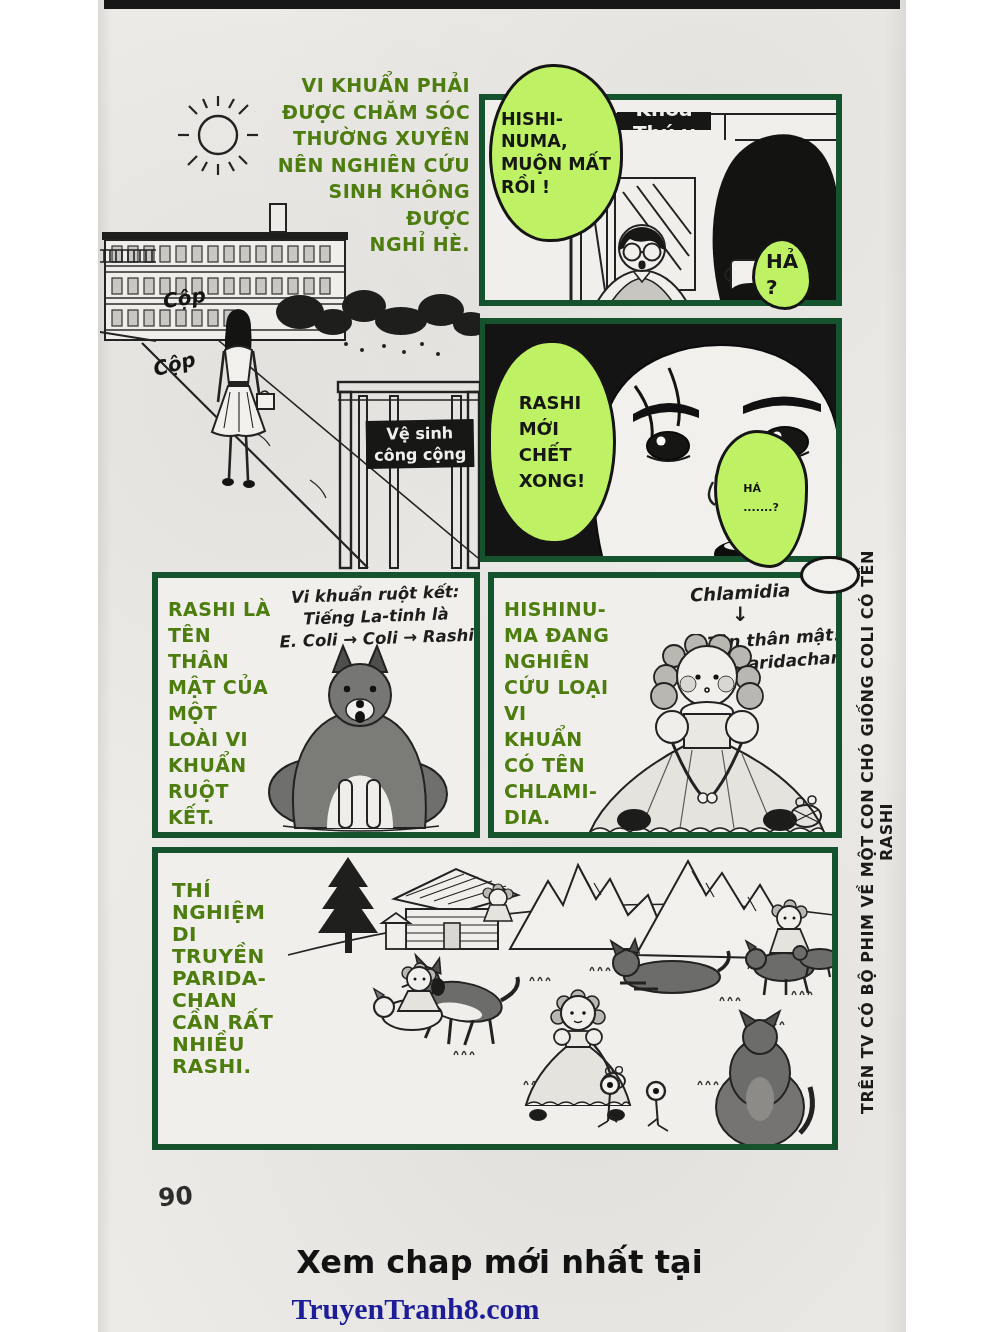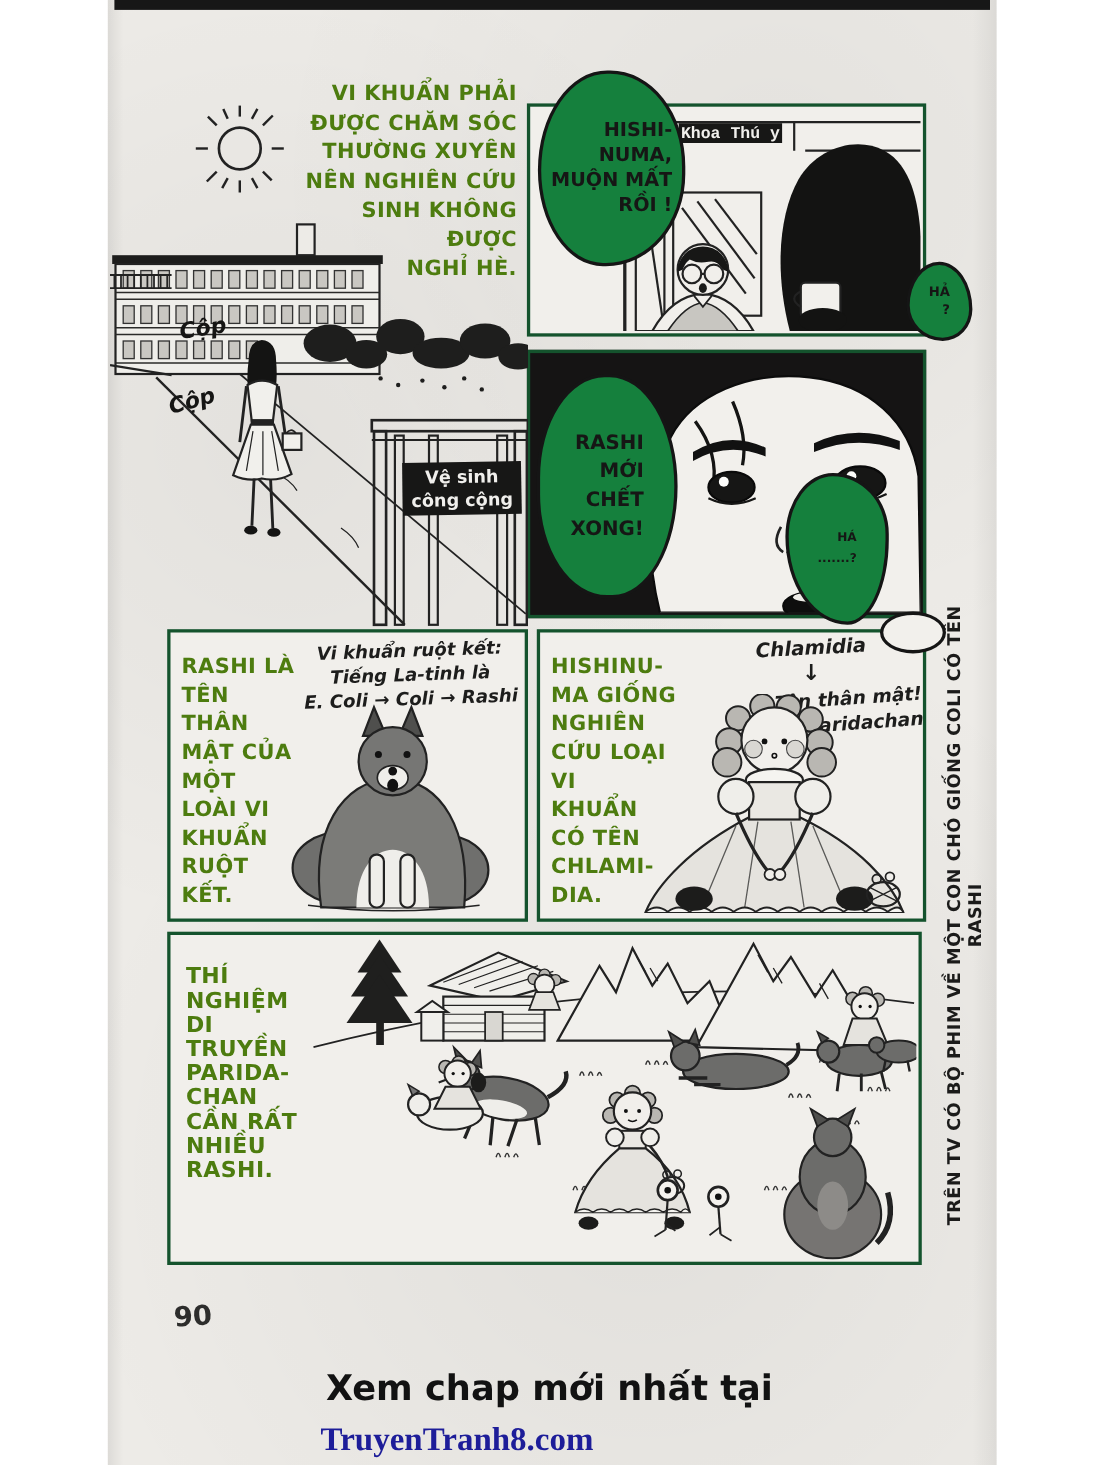--- a/index.html
+++ b/index.html
@@ -6,27 +6,27 @@
   .page{position:relative;width:999px;height:1332px;background:#ffffff;overflow:hidden;
         font-family:"DejaVu Sans",sans-serif;color:#1b1b1a;}
   .paper{position:absolute;left:98px;top:0;width:808px;height:1332px;background:#edebe7;
          background-image:
            radial-gradient(circle at 20% 30%, rgba(0,0,0,0.045), transparent 40%),
            radial-gradient(circle at 75% 12%, rgba(0,0,0,0.04), transparent 35%),
            radial-gradient(circle at 60% 80%, rgba(0,0,0,0.05), transparent 45%),
            linear-gradient(90deg, rgba(0,0,0,0.07), transparent 14px),
            linear-gradient(270deg, rgba(0,0,0,0.06), transparent 22px);}
   .topbar{position:absolute;left:104px;top:0;width:796px;height:9px;background:#171717;}
-  .panel{position:absolute;border:3px solid #14532d;box-sizing:border-box;background:#f1efeb;overflow:hidden;}
+  .panel{position:absolute;border:6px solid #14532d;box-sizing:border-box;background:#f1efeb;overflow:hidden;}
   .panel.dark{background:#151414;}
   .ml{white-space:pre-line;}
   .caps{font-weight:bold;color:#4d7c0f;}
   .hand{font-style:italic;font-weight:bold;color:#1d1d1c;}
-  .bubble{position:absolute;background:#15803d;border:3.5px solid #151515;z-index:30;
-          display:flex;align-items:center;justify-content:center;text-align:right;
+  .bubble{position:absolute;background:#bef264;border:3.5px solid #151515;z-index:30;
+          display:flex;align-items:center;justify-content:center;text-align:left;
           font-weight:bold;color:#161615;}
   .signdark{position:absolute;background:#171716;color:#f0efec;font-weight:bold;
             display:flex;flex-direction:column;align-items:center;justify-content:center;
             text-align:center;z-index:25;}
   .sfx{position:absolute;font-weight:bold;font-style:italic;font-size:20px;color:#151514;z-index:12;}
   .narr{position:absolute;font-weight:bold;z-index:10;}
   svg{display:block;}
   .footer-promo{position:absolute;left:0;top:1243px;width:999px;text-align:center;
                 font-weight:bold;font-size:32px;color:#121212;z-index:40;}
   .footer-site{position:absolute;left:0;top:1292px;width:831px;text-align:center;
@@ -223,30 +223,30 @@
 
       <g>
         <path d="M 236,204 C 222,150 226,98 244,66 C 260,38 296,26 322,40 C 346,53 353,86 355,118 L 355,204 Z" fill="#131312"></path>
         <rect x="246" y="160" width="36" height="32" rx="4" fill="#f2f0ec" stroke="#222" stroke-width="2"></rect>
         <path d="M 246,168 q -12,6 0,14" fill="none" stroke="#222" stroke-width="2"></path>
         <ellipse cx="266" cy="194" rx="22" ry="11" fill="#131312"></ellipse>
       </g>
     </svg>
   </div>
 
-  <div class="signdark" style="left:617px;top:112px;width:94px;height:18px;font-size:15px;font-family:Liberation Mono, monospace;">Khoa Thú y</div>
+  <div class="signdark" style="left:617px;top:112px;width:94px;height:18px;font-size:20px;">Khoa Thú y</div>
 
   <div class="bubble ml" style="left:489px;top:64px;width:128px;height:172px;border-radius:48% 52% 55% 45% / 52% 50% 48% 50%;
               font-size:17.5px;line-height:1.3;">HISHI-
 NUMA,
 MUỘN MẤT
 RỒI !</div>
 
-  <div class="bubble ml" style="left:824px;top:238px;width:54px;height:66px;border-radius:50% 50% 45% 55%/55% 60% 40% 45%;
-              font-size:12px;line-height:1.3;border-width:3px;">HẢ
+  <div class="bubble ml" style="left:752px;top:238px;width:54px;height:66px;border-radius:50% 50% 45% 55%/55% 60% 40% 45%;
+              font-size:20px;line-height:1.3;border-width:3px;">HẢ
 ?</div>
 
   <div class="panel dark" style="left:479px;top:318px;width:363px;height:244px;">
     <svg width="355" height="236" viewBox="0 0 355 236">
       <path d="M 118,236 C 104,180 106,118 128,76 C 148,38 198,16 254,22 C 308,28 346,62 353,112 L 355,236 Z" fill="#f2f0ec" stroke="#0c0c0c" stroke-width="2"></path>
       <path d="M 150,62 Q 172,92 166,122 M 184,44 Q 198,76 193,102" stroke="#141413" stroke-width="3" fill="none"></path>
       <path d="M 148,98 Q 180,80 214,94 L 214,86 Q 180,70 148,90 Z" fill="#111"></path>
       <path d="M 258,90 Q 296,74 336,88 L 336,80 Q 296,64 258,82 Z" fill="#111"></path>
       <ellipse cx="183" cy="122" rx="21" ry="14" fill="#161615" stroke="#0a0a0a" stroke-width="2"></ellipse>
       <circle cx="176" cy="117" r="4.5" fill="#fdfdfb"></circle>
@@ -298,21 +298,21 @@
       <circle cx="107" cy="64" r="4" fill="#111"></circle>
       <ellipse cx="107" cy="77" rx="5" ry="6" fill="#111"></ellipse>
       <rect x="86" y="140" width="13" height="48" rx="6" fill="#efeeea" stroke="#222" stroke-width="2"></rect>
       <rect x="114" y="140" width="13" height="48" rx="6" fill="#efeeea" stroke="#222" stroke-width="2"></rect>
       <path d="M 30,186 Q 107,196 186,186" stroke="#222" stroke-width="1.4" fill="none"></path>
     </svg>
   </div>
 
   <div class="panel" style="left:488px;top:572px;width:354px;height:266px;">
     <div class="caps ml" style="position:absolute;left:10px;top:18px;width:122px;font-size:19px;line-height:26px;letter-spacing:0.4px;">HISHINU-
-MA GIỐNG
+MA ĐANG
 NGHIÊN
 CỨU LOẠI
 VI
 KHUẨN
 CÓ TÊN
 CHLAMI-
 DIA.</div>
     <div class="hand" style="position:absolute;left:196px;top:4px;font-size:18px;transform:rotate(-3deg);">Chlamidia</div>
     <div class="hand" style="position:absolute;left:238px;top:24px;font-size:20px;">↓</div>
     <div class="hand ml" style="position:absolute;left:200px;top:50px;width:148px;font-size:17px;line-height:1.35;text-align:right;transform:rotate(-4deg);">Tên thân mật!

